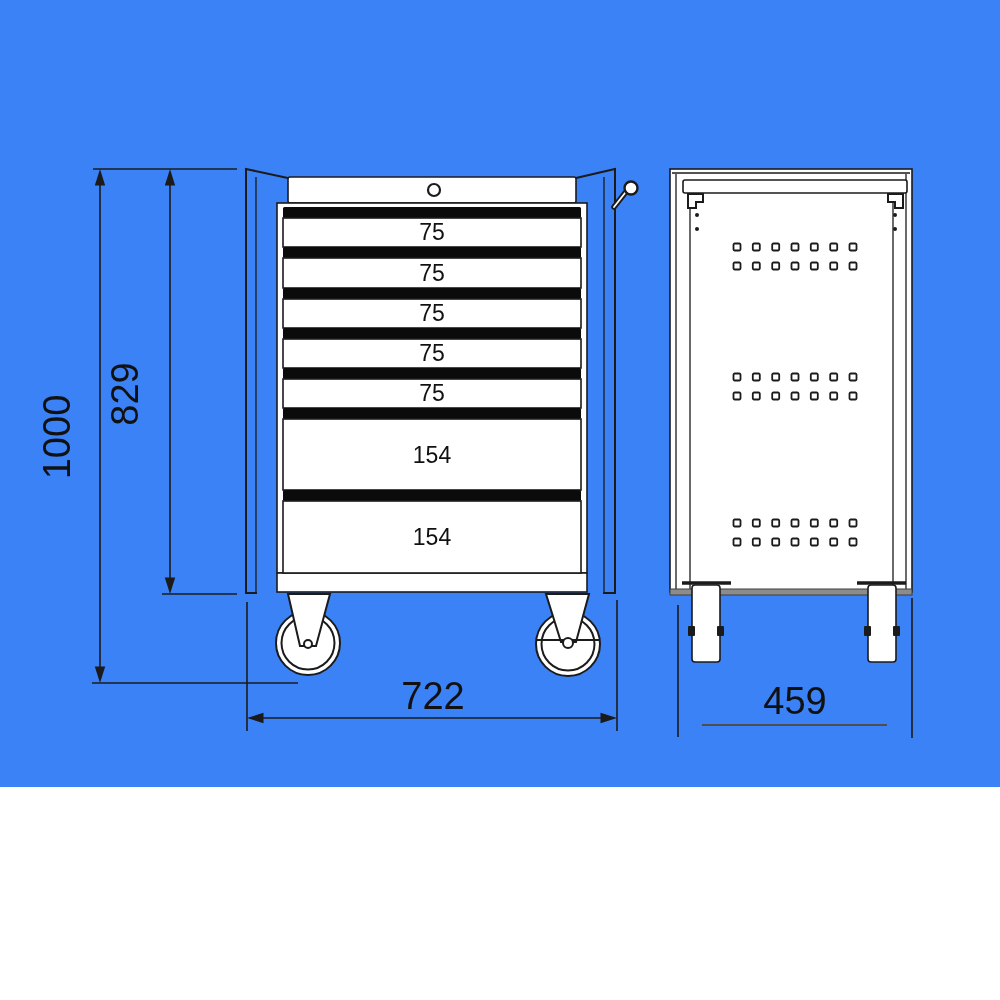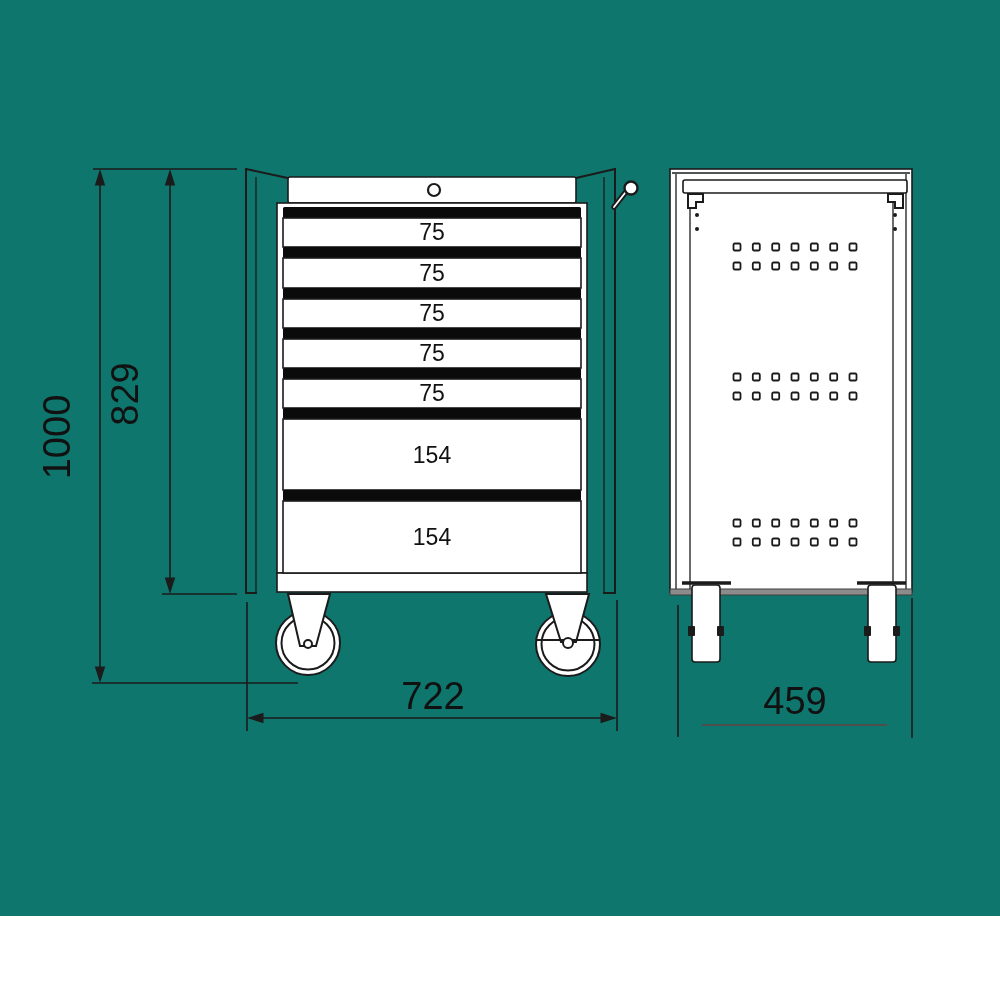--- a/index.html
+++ b/index.html
@@ -7,22 +7,22 @@
     padding: 0;
     background: #ffffff;
     width: 1000px;
     height: 1000px;
     overflow: hidden;
     font-family: "Liberation Sans", sans-serif;
   }
   .stage {
     position: relative;
     width: 1000px;
-    height: 916px;
-    background: #0f766e;
+    height: 787px;
+    background: #3b82f6;
   }
   svg { display: block; }
   .ln    { stroke: #1b1b1b; stroke-width: 2;   fill: none; stroke-linecap: square; }
   .lnthin{ stroke: #1b1b1b; stroke-width: 1.3; fill: none; }
   .white { fill: #ffffff; }
   .panel { fill: #ffffff; stroke: #1b1b1b; stroke-width: 1.6; }
   .dimln { stroke: #1b1b1b; stroke-width: 1.6; fill: none; }
   .dimtext {
     font-family: "Liberation Sans", sans-serif;
     font-size: 38px;

